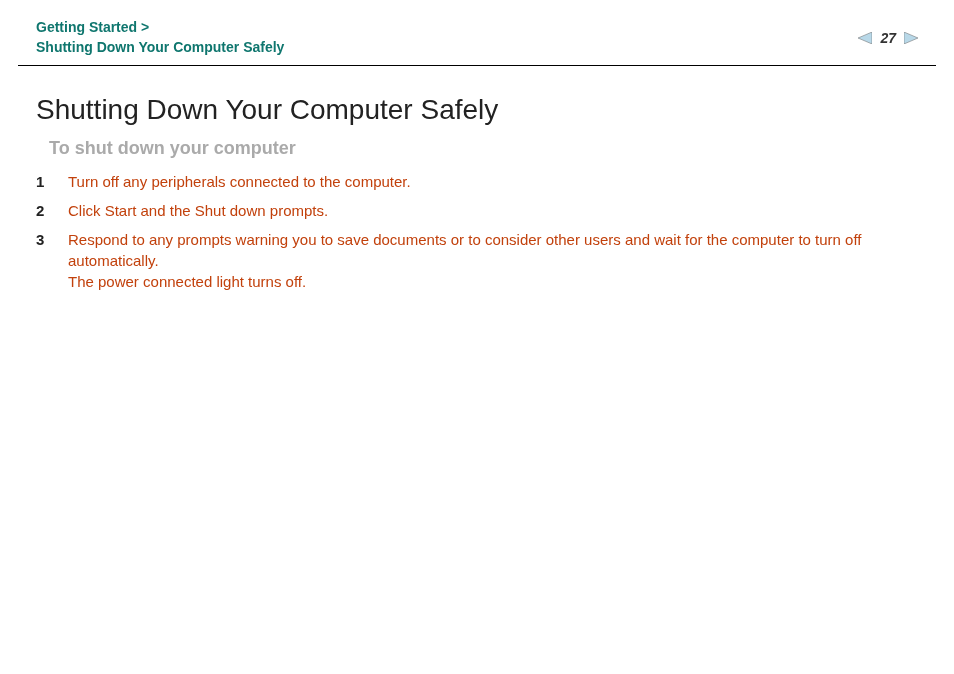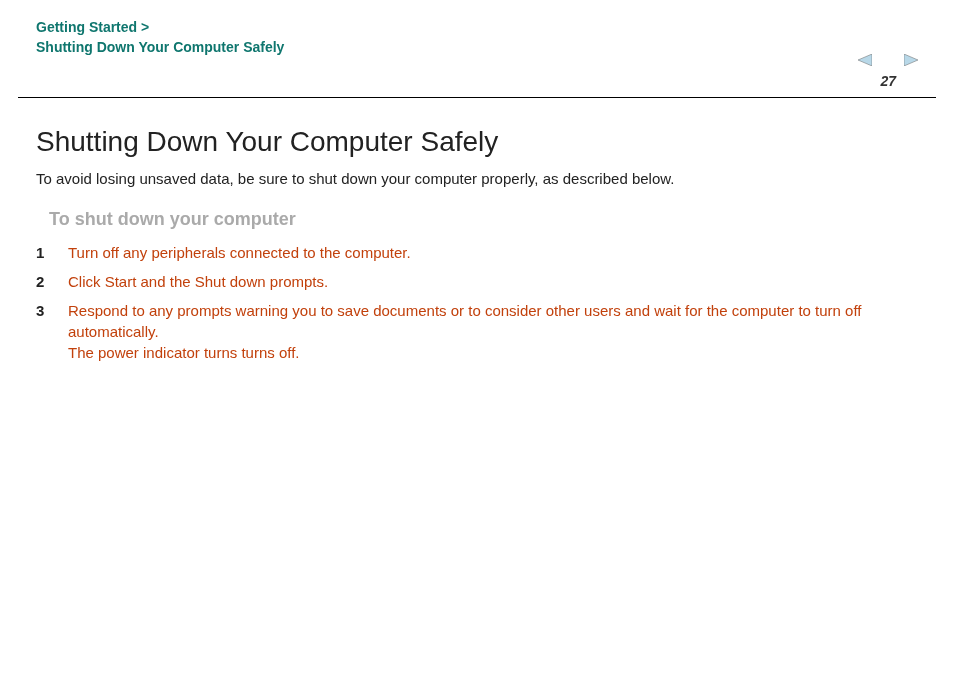--- a/index.html
+++ b/index.html
@@ -30,21 +30,20 @@
       display: flex;
       align-items: center;
       gap: 8px;
       margin-top: 12px;
     }
     .page-number {
       font-size: 14px;
       font-weight: bold;
       font-style: italic;
       color: #333;
-      margin-top: 43px;
     }
     .nav-arrow {
       display: inline-flex;
       align-items: center;
       justify-content: center;
     }
     .nav-arrow svg {
       display: block;
     }
     .divider {
@@ -118,34 +117,33 @@
         <polygon points="0,0 0,12 14,6" fill="#b8d8e8" stroke="#666" stroke-width="0.5"></polygon>
       </svg>
     </span>
   </div>
 </div>
 
 <hr class="divider">
 
 <div class="content">
   <h1 class="main-title">Shutting Down Your Computer Safely</h1>
-  <p class="intro-text">To avoid losing unsaved data, be sure to shut down your computer properly, as described below.</p>
   <h2 class="section-subtitle">To shut down your computer</h2>
   <ol class="step-list">
     <li class="step-item">
       <span class="step-number">1</span>
       <span class="step-text">Turn off any peripherals connected to the computer.</span>
     </li>
     <li class="step-item">
       <span class="step-number">2</span>
       <span class="step-text">
         <span>Click </span><span class="bold">Start</span><span> and the </span><span class="bold">Shut down</span><span> prompts.</span>
       </span>
     </li>
     <li class="step-item">
       <span class="step-number">3</span>
       <span class="step-text">
         <span class="nsep">Respond to any prompts warning you to save documents or to consider other users and wait for the computer to turn off automatically.</span>
-        <span class="nsep">The power indicator turns turns off.</span>
+        <span class="nsep">The power connected light turns off.</span>
       </span>
     </li>
   </ol>
 </div>
 
 </body></html>

